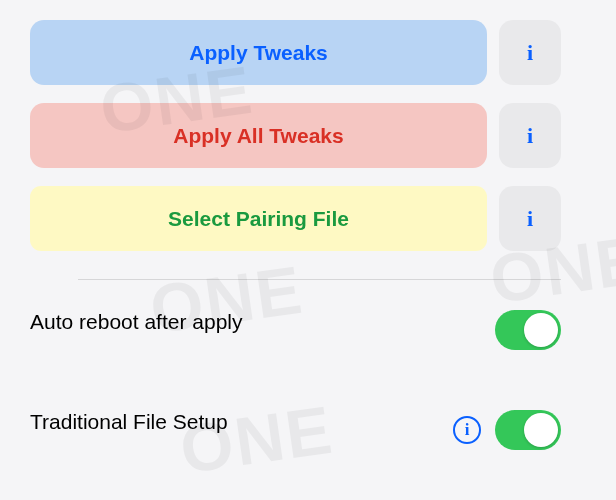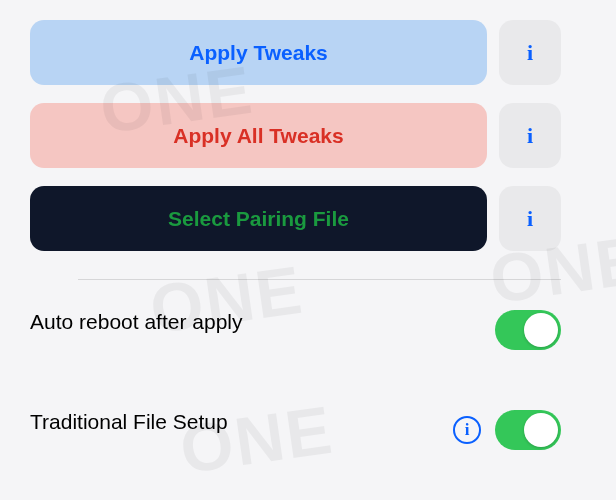--- a/index.html
+++ b/index.html
@@ -33,22 +33,23 @@
     }
     .apply-button {
       background: #b8d4f4;
       color: #0a60ff;
     }
     .remove-button {
       background: #f5c6c2;
       color: #d93025;
     }
     .select-button {
-      background: #0f172a;
+      background: #fef9c3;
       color: #1a9a3f;
+      border-radius: 11px;
     }
     .info-button {
       width: 62px;
       height: 65px;
       border-radius: 14px;
       background: #e9e9eb;
       display: flex;
       align-items: center;
       justify-content: center;
       cursor: pointer;

